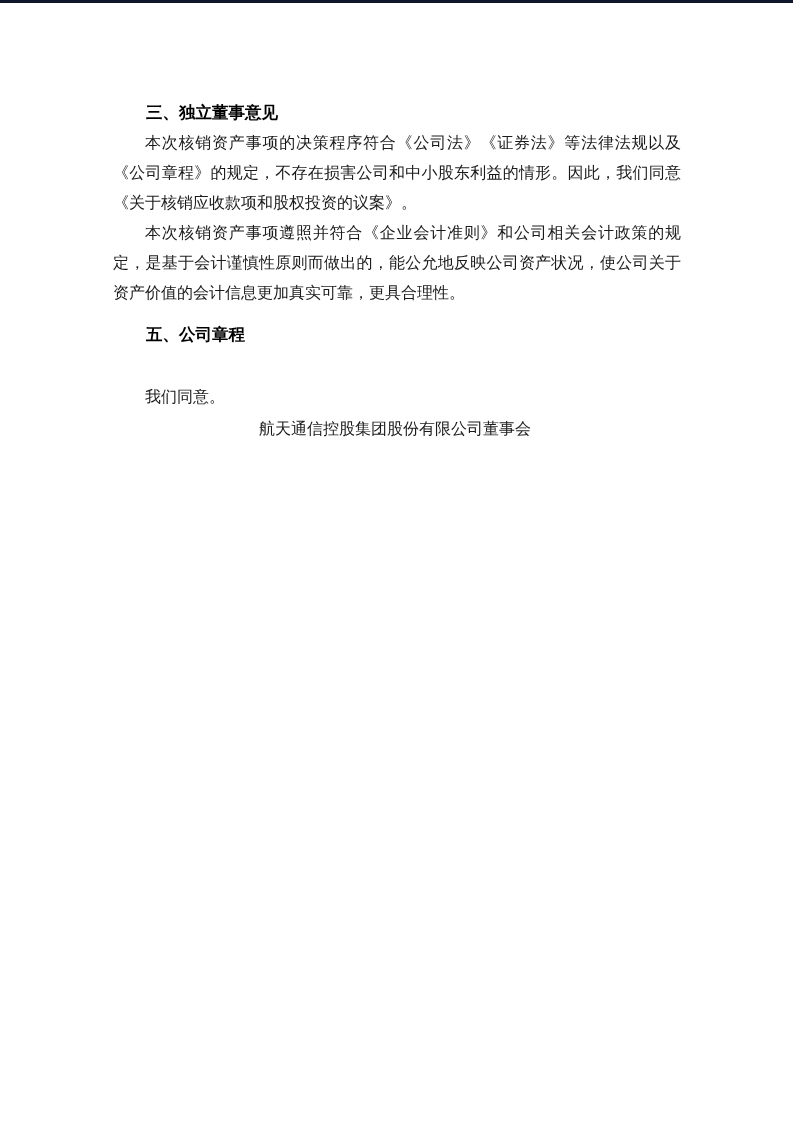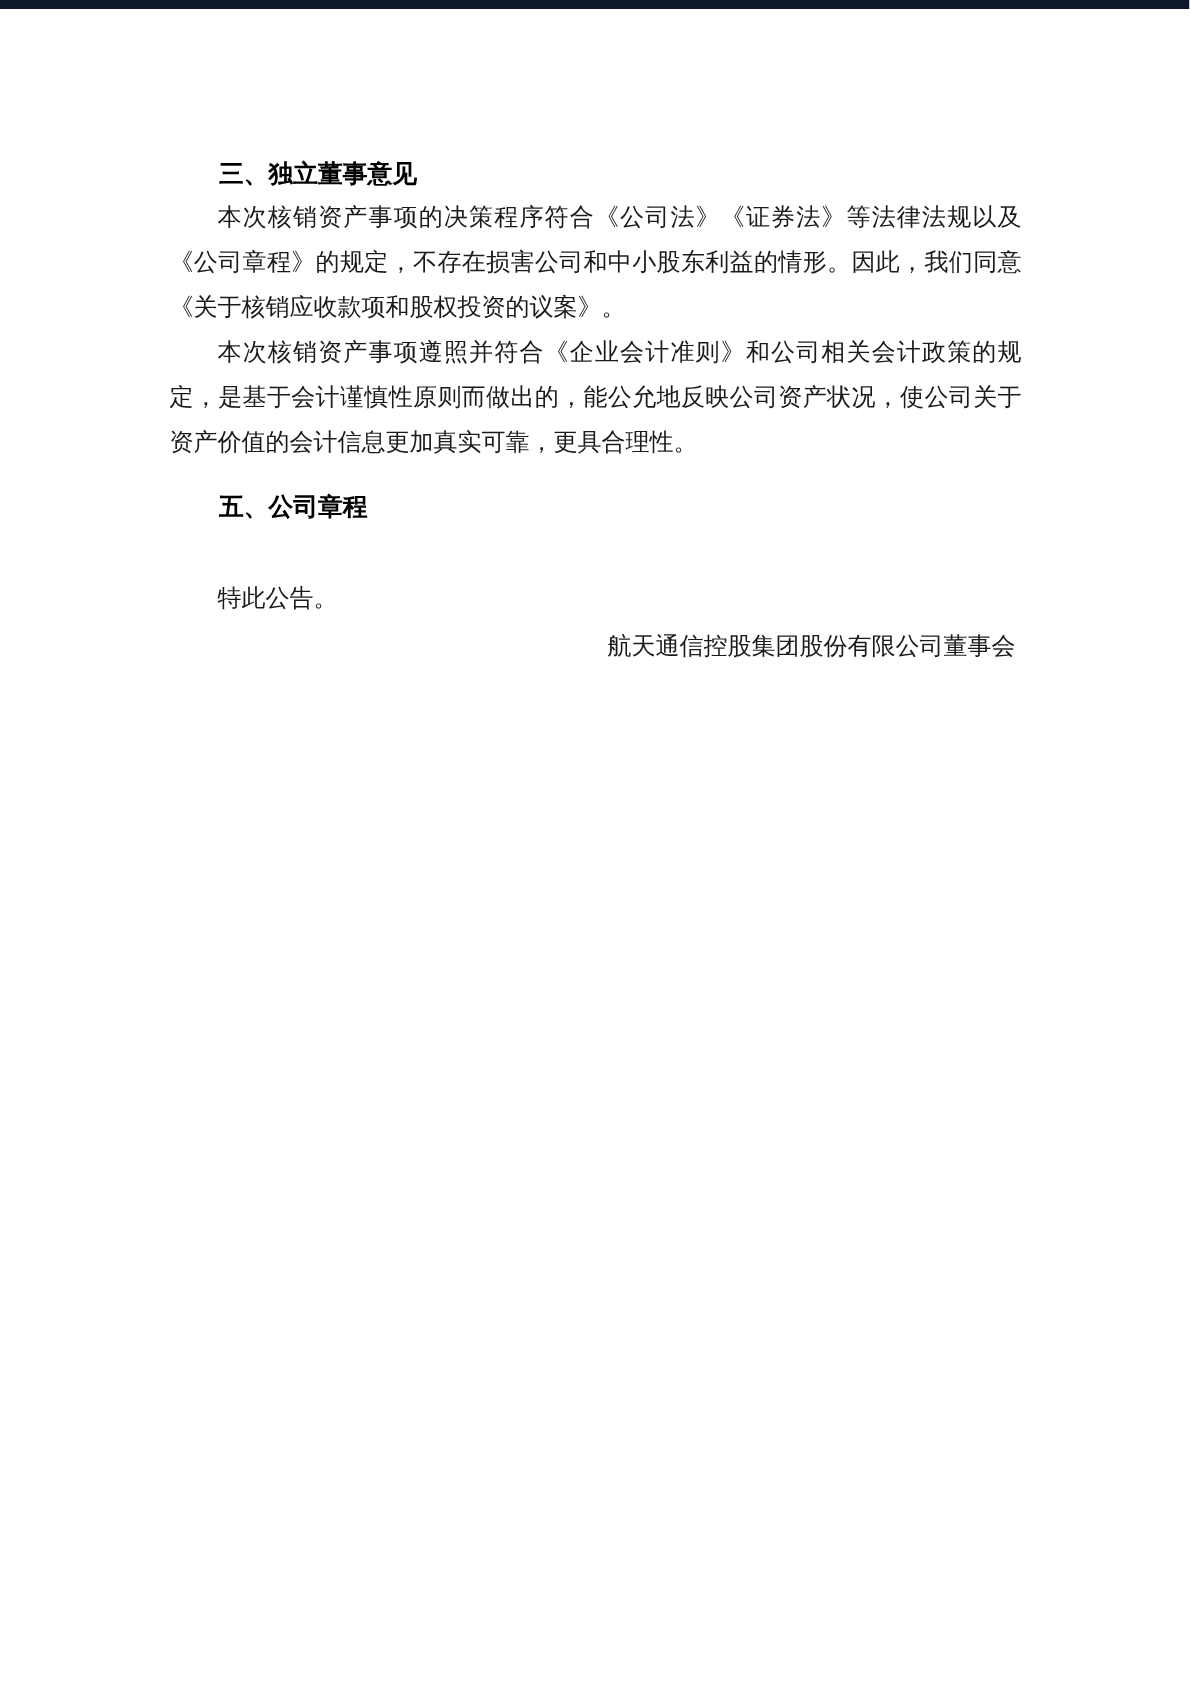--- a/index.html
+++ b/index.html
@@ -8,21 +8,21 @@
     padding: 0;
     background: #ffffff;
   }
   .page {
     position: relative;
     width: 793px;
     height: 1122px;
     box-sizing: border-box;
     margin: 0 auto;
     background: #ffffff;
-    border-top: 6px solid #0f172a;
+    border-top: 3px solid #0f172a;
     padding: 95px 112px 0 113px;
     font-family: "Liberation Serif", "DejaVu Serif", serif;
     color: #1a1a1a;
     font-size: 16px;
     line-height: 30px;
     overflow: hidden;
   }
   .doc-section { margin: 0; }
   .doc-section + .doc-section { margin-top: 12px; }
   .heading {
@@ -42,21 +42,21 @@
   .para .bold { font-weight: bold; color: #000000; }
   .closing {
     margin: 32px 0 0 0;
     text-indent: 2em;
     text-align: left;
     line-height: 30px;
   }
   .sig-block {
     margin-top: 2px;
     padding-right: 4px;
-    text-align: right;
+    text-align: center;
   }
   .sig {
     margin: 0;
     line-height: 30px;
   }
 </style>
 </head>
 <body>
 
 <div class="page">
@@ -67,19 +67,19 @@
     <p class="para">本次核销资产事项遵照并符合《企业会计准则》和公司相关会计政策的规定，是基于会计谨慎性原则而做出的，能公允地反映公司资产状况，使公司关于资产价值的会计信息更加真实可靠，更具合理性。</p>
   </section>
 
   <section class="doc-section">
   </section>
 
   <section class="doc-section">
     <h3 class="heading">五、公司章程</h3>
   </section>
 
-  <p class="closing">特此公告。</p>
+  <p class="closing">我们同意。</p>
 
   <div class="sig-block">
     <p class="sig">航天通信控股集团股份有限公司董事会</p>
   </div>
 
 </div>
 
 </body></html>

